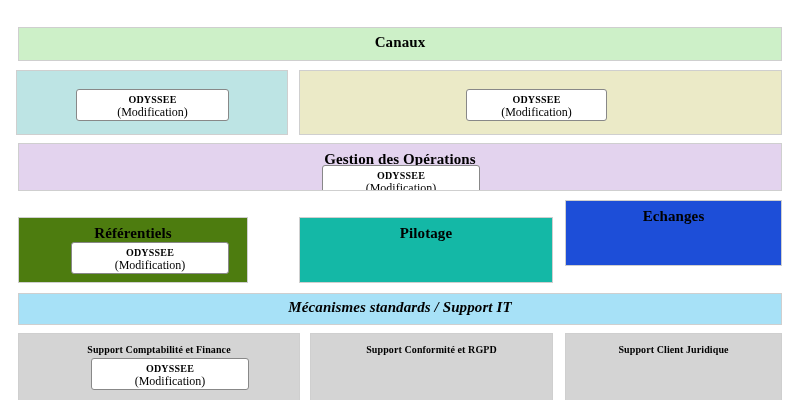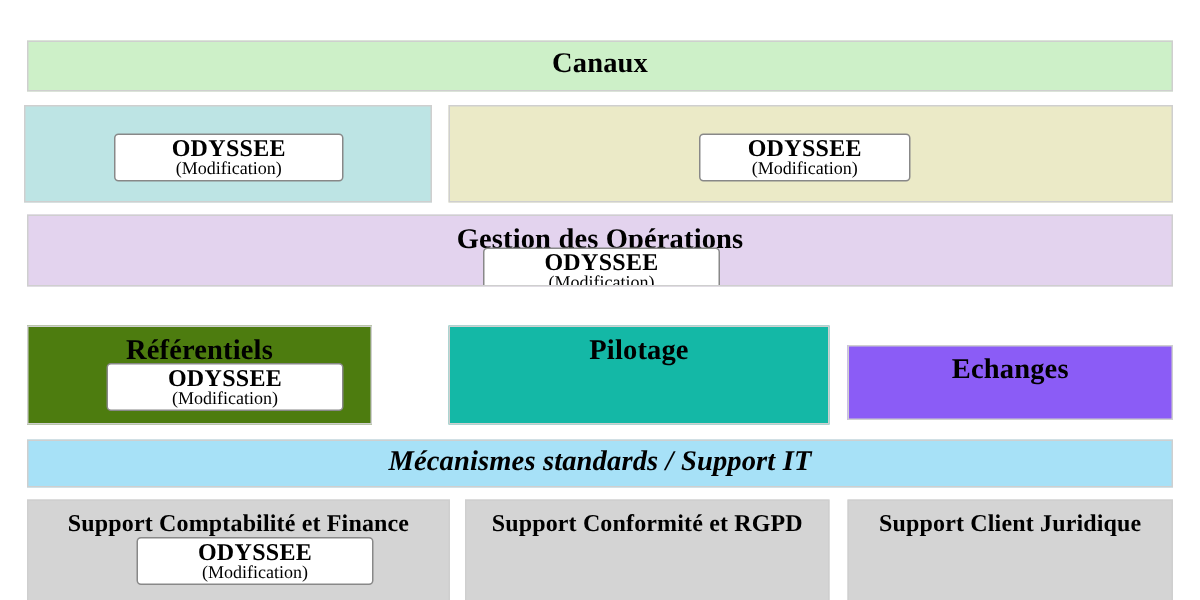--- a/index.html
+++ b/index.html
@@ -28,44 +28,44 @@
     position: absolute;
     border: 1px solid #cfcfcf;
     box-sizing: border-box;
     overflow: hidden;
   }
 
   .block-title {
     text-align: center;
     font-weight: bold;
     color: #000000;
-    font-size: 19px;
+    font-size: 15px;
     line-height: 17px;
     margin-top: 7px;
     letter-spacing: 0.1px;
     white-space: nowrap;
   }
 
   .block-title.small {
-    font-size: 16px;
+    font-size: 10px;
   }
 
   
   .odyssee {
     position: absolute;
     background: #ffffff;
     border: 1px solid #888888;
     border-radius: 3px;
     box-sizing: border-box;
     text-align: center;
     padding-top: 3px;
   }
   .odyssee .ody-name {
     font-weight: bold;
-    font-size: 16px;
+    font-size: 10px;
     line-height: 13px;
     color: #000000;
     letter-spacing: 0.2px;
   }
   .odyssee .ody-sub {
     font-size: 12px;
     line-height: 12px;
     color: #000000;
   }
 
@@ -95,22 +95,22 @@
   
   #blk-referentiels {
     left: 18px; top: 217px; width: 230px; height: 66px;
     background: #4d7c0f;
   }
   #blk-pilotage {
     left: 299px; top: 217px; width: 254px; height: 66px;
     background: #14b8a6;
   }
   #blk-echanges {
-    left: 565px; top: 230px; width: 217px; height: 50px;
-    background: #8b5cf6;
+    left: 565px; top: 200px; width: 217px; height: 66px;
+    background: #1d4ed8;
   }
 
   
   #blk-mecanismes {
     left: 18px; top: 293px; width: 764px; height: 32px;
     background: #a7e1f7;
     font-style: italic;
   }
   #blk-mecanismes .block-title { margin-top: 5px; }
 

